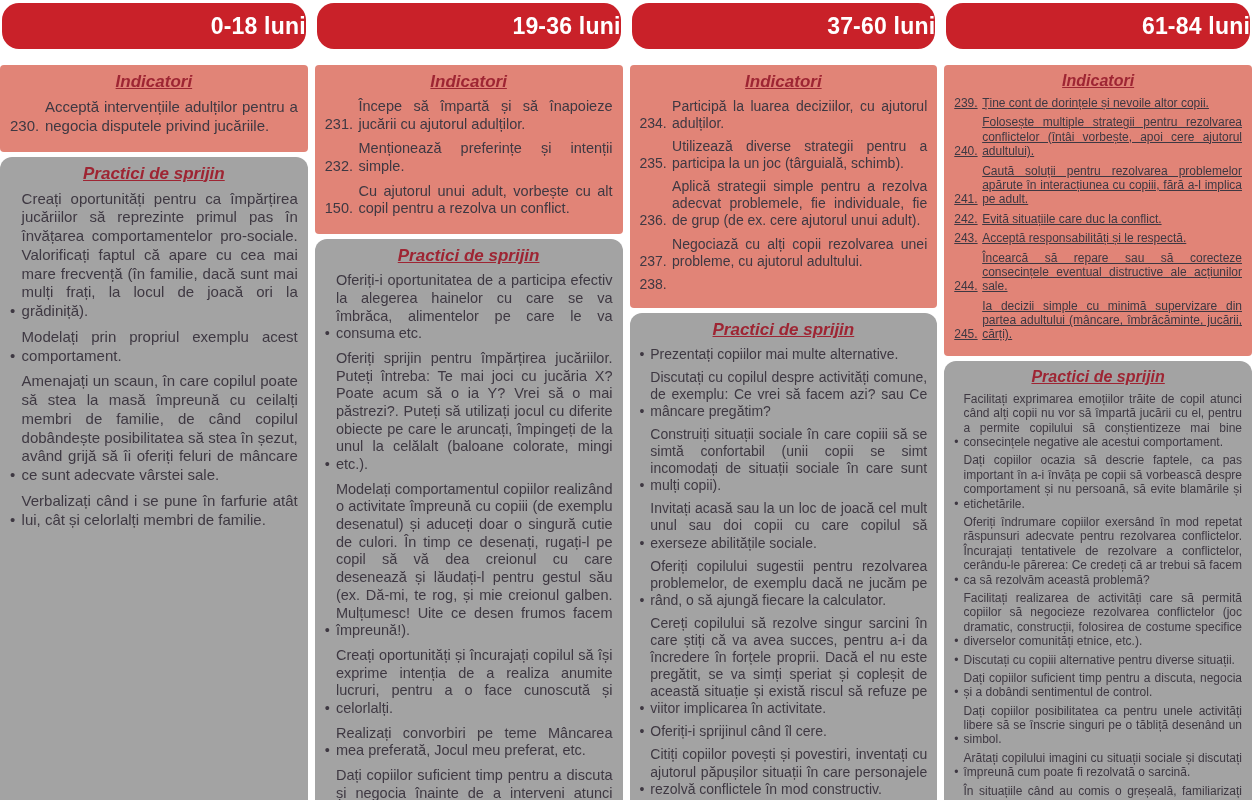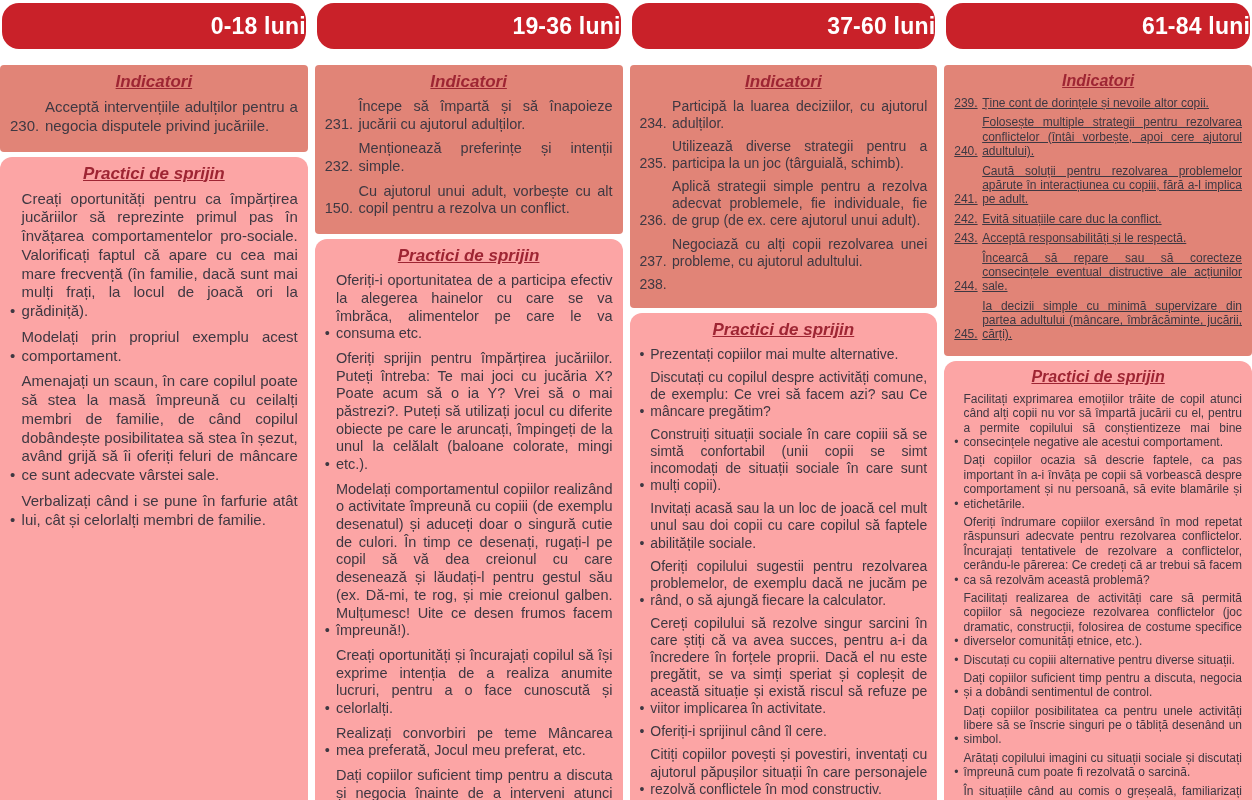--- a/index.html
+++ b/index.html
@@ -4,21 +4,21 @@
 <style>
   html,body{margin:0;padding:0;background:#ffffff;}
   body{width:1252px;height:800px;overflow:hidden;font-family:"Liberation Sans", sans-serif;}
   .page{display:grid;grid-template-columns:repeat(4,1fr);gap:7px;width:1252px;height:800px;background:#ffffff;}
   .col{display:flex;flex-direction:column;min-height:0;}
   .col-header{background:#C92129;border-radius:17px;height:46px;margin:3px 2px 4px 2px;
     display:flex;align-items:center;justify-content:flex-end;color:#ffffff;font-weight:bold;
     font-size:23px;letter-spacing:.2px;flex:0 0 auto;}
   .panel{border-radius:4px;padding:5px 10px 9px 10px;color:#3E3842;margin-top:12px;}
   .panel.indicators{background:#E18477;flex:0 0 auto;}
-  .panel.practices{background:#fca5a5;border-radius:12px 12px 0 0;margin-top:5px;flex:1 1 auto;
+  .panel.practices{background:#a3a3a3;border-radius:12px 12px 0 0;margin-top:5px;flex:1 1 auto;
     overflow:hidden;min-height:0;}
   .panel-title{text-align:center;color:#9E2533;font-weight:bold;font-style:italic;
     text-decoration:underline;font-size:17px;margin:2px 0 6px 0;}
   .item{display:flex;align-items:flex-end;}
   .item .marker{flex:0 0 auto;white-space:pre;}
   .item .txt{flex:1 1 auto;text-align:justify;hyphens:auto;}
   .ind-list .marker{margin-right:.38em;}
   .pr-list .marker{margin-right:.42em;}
   
   .c0 .list{font-size:15px;line-height:1.25;}
@@ -162,21 +162,21 @@
           <div class="item">
             <span class="marker">•</span>
             <span class="txt">Discutați cu copilul despre activități comune, de exemplu: Ce vrei să facem azi? sau Ce mâncare pregătim?</span>
           </div>
           <div class="item">
             <span class="marker">•</span>
             <span class="txt">Construiți situații sociale în care copiii să se simtă confortabil (unii copii se simt incomodați de situații sociale în care sunt mulți copii).</span>
           </div>
           <div class="item">
             <span class="marker">•</span>
-            <span class="txt">Invitați acasă sau la un loc de joacă cel mult unul sau doi copii cu care copilul să faptele abilitățile sociale.</span>
+            <span class="txt">Invitați acasă sau la un loc de joacă cel mult unul sau doi copii cu care copilul să exerseze abilitățile sociale.</span>
           </div>
           <div class="item">
             <span class="marker">•</span>
             <span class="txt">Oferiți copilului sugestii pentru rezolvarea problemelor, de exemplu dacă ne jucăm pe rând, o să ajungă fiecare la calculator.</span>
           </div>
           <div class="item">
             <span class="marker">•</span>
             <span class="txt">Cereți copilului să rezolve singur sarcini în care știți că va avea succes, pentru a-i da încredere în forțele proprii. Dacă el nu este pregătit, se va simți speriat și copleșit de această situație și există riscul să refuze pe viitor implicarea în activitate.</span>
           </div>
           <div class="item">

